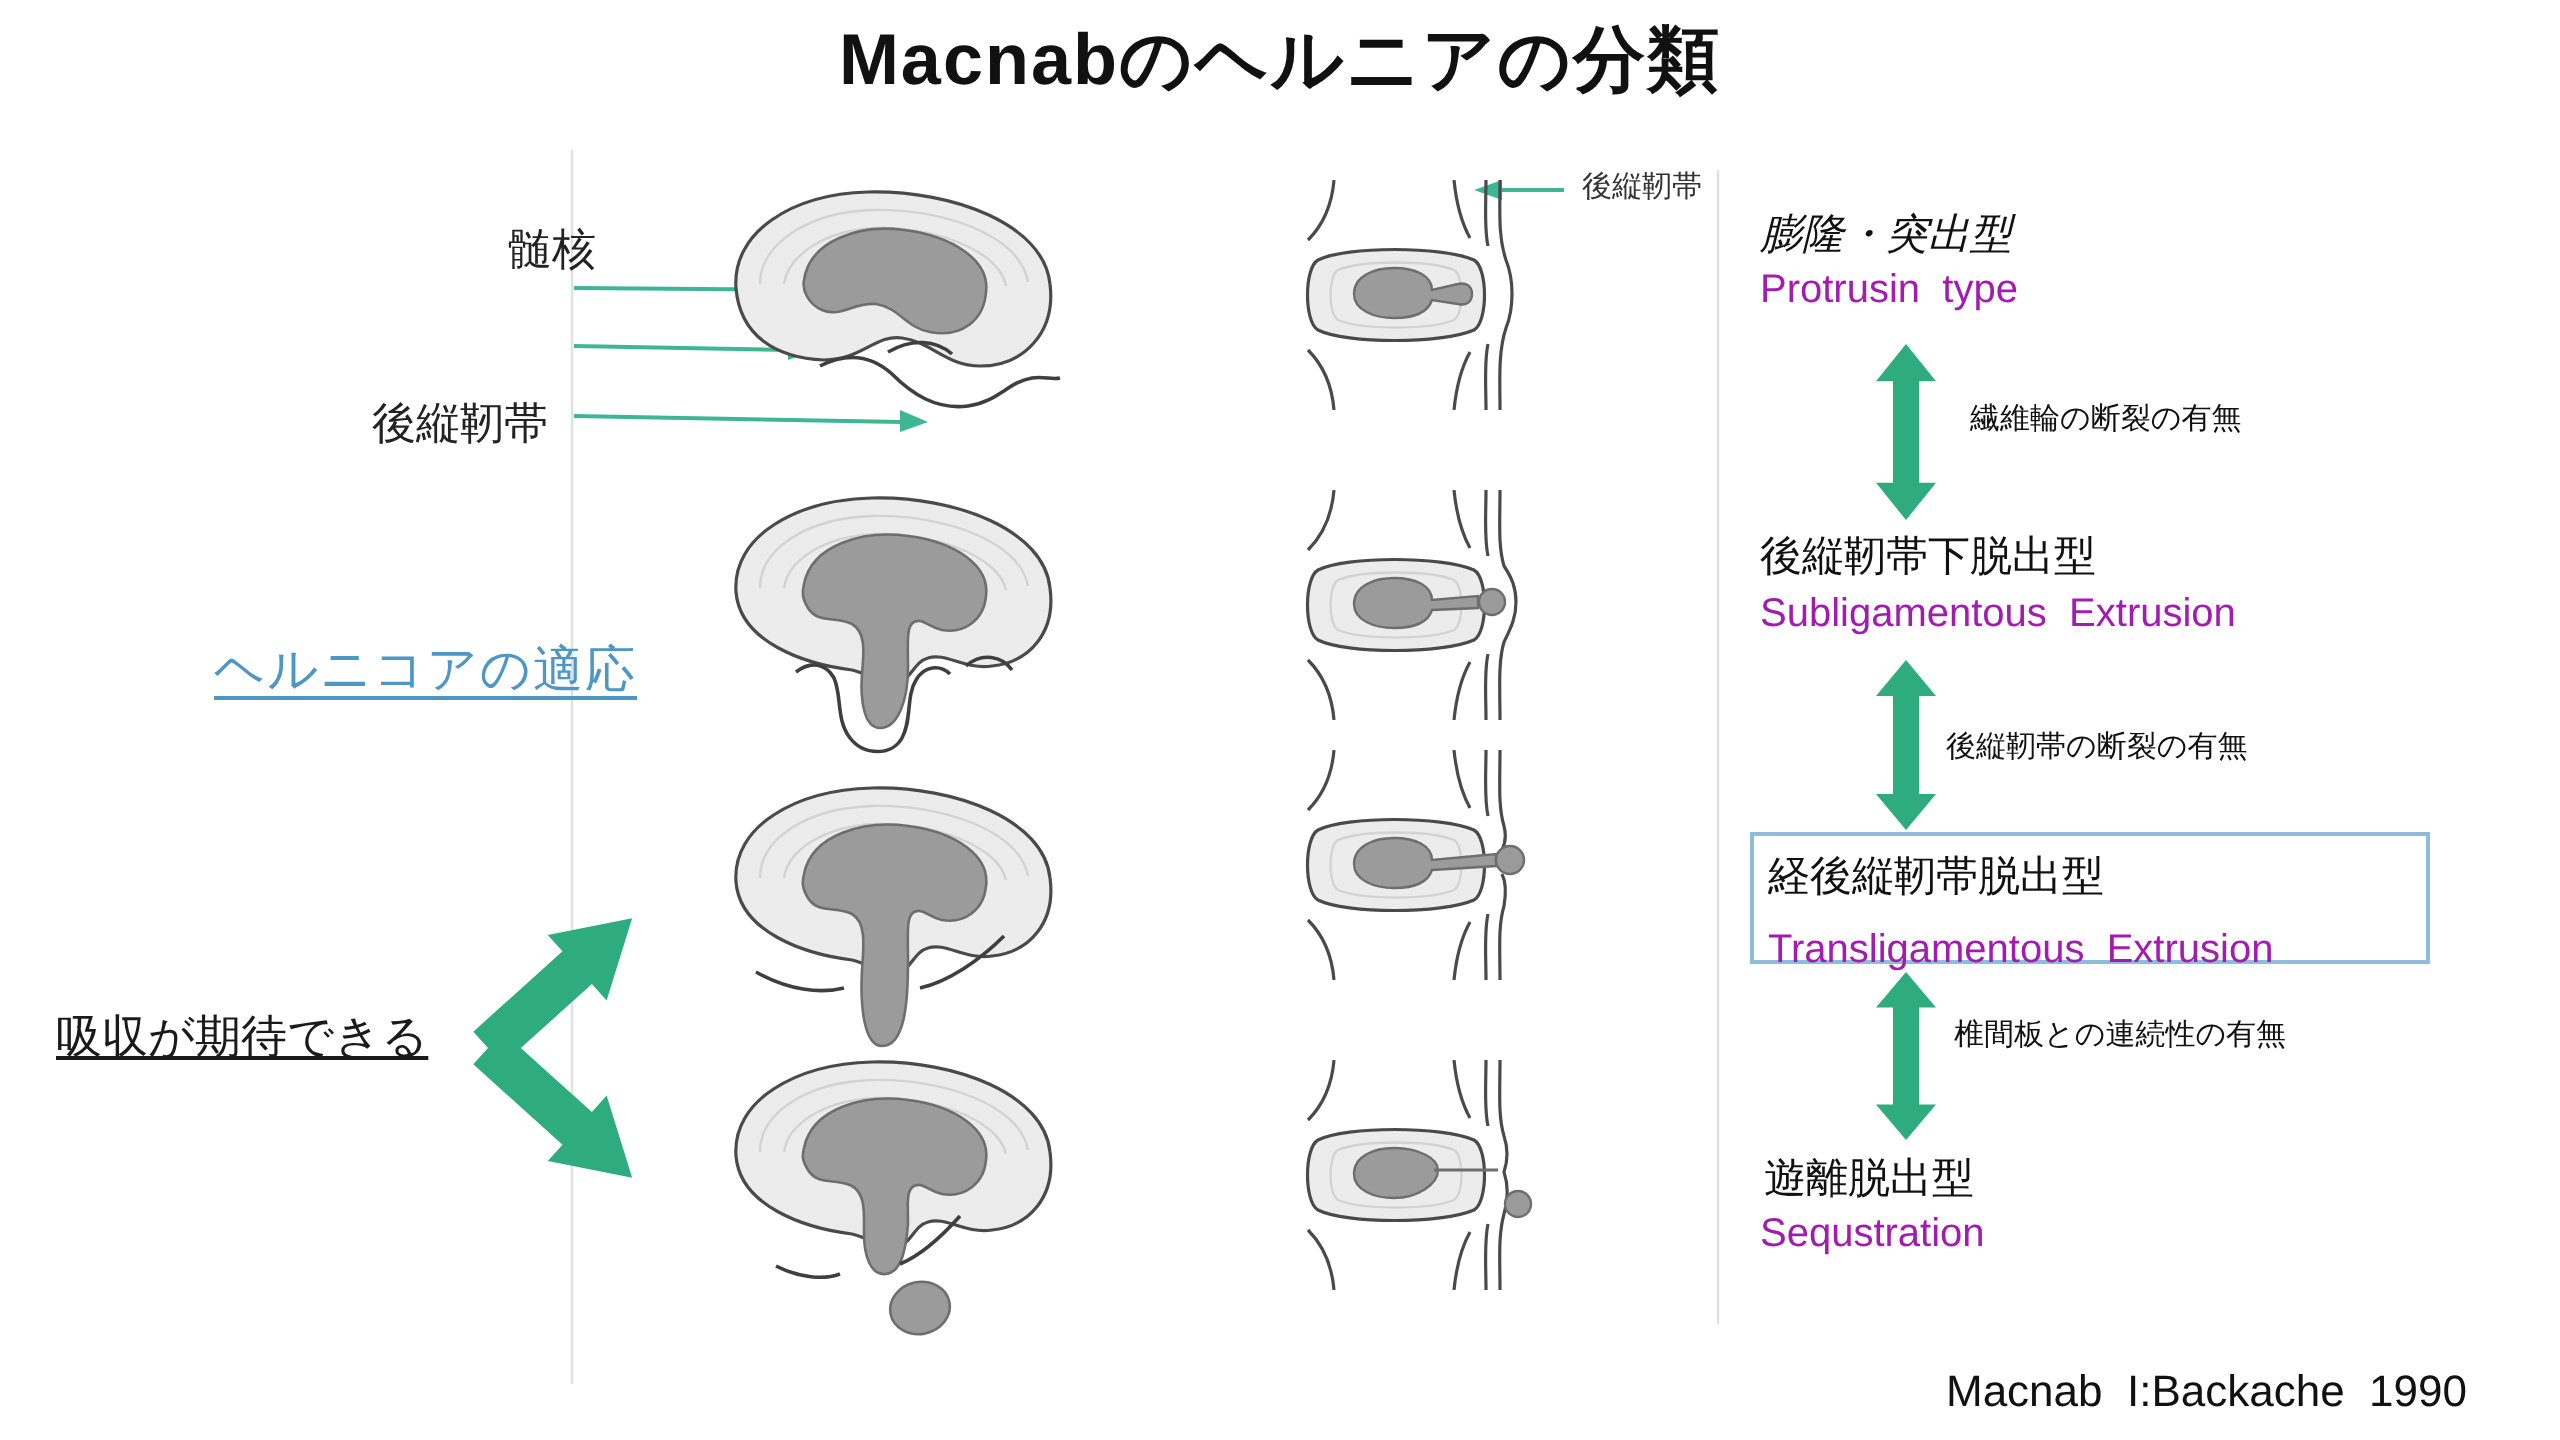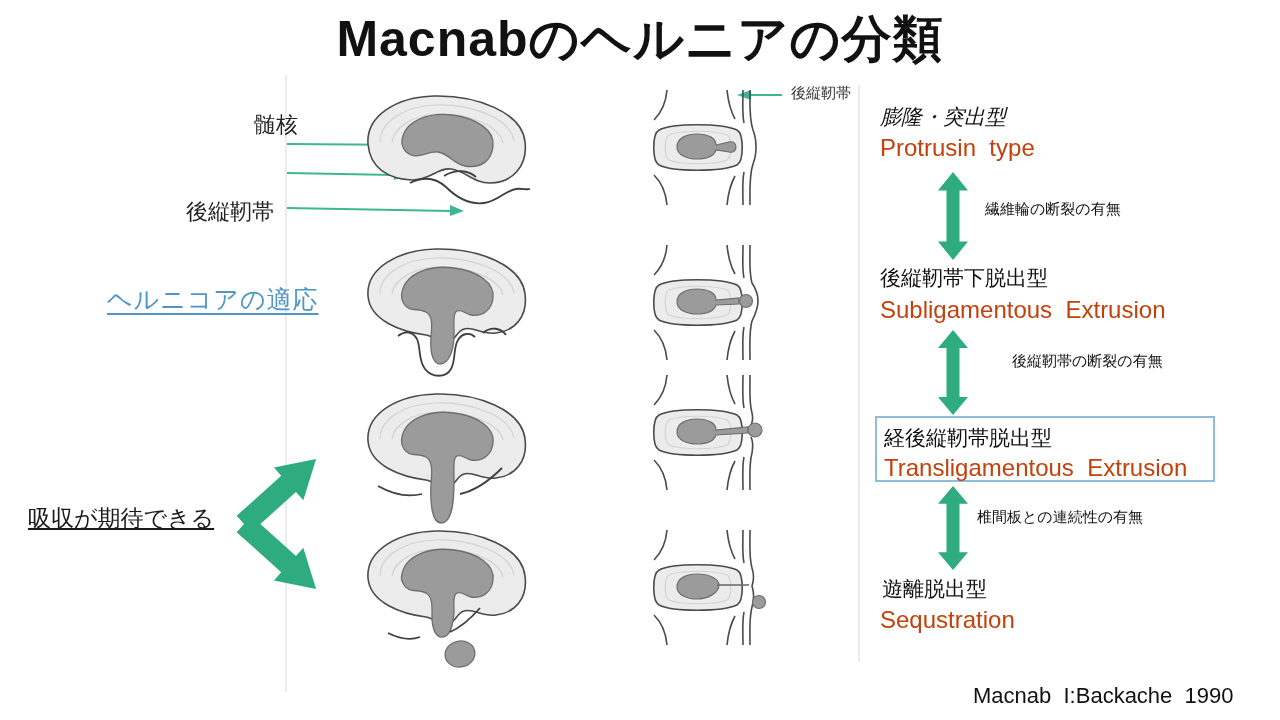--- a/index.html
+++ b/index.html
@@ -3,31 +3,31 @@
 <meta charset="utf-8">
 <style>
   html,body{margin:0;padding:0;background:#888;}
   .slide{
     position:relative;width:1280px;height:720px;background:#ffffff;overflow:hidden;
     font-family:"Liberation Sans","DejaVu Sans",sans-serif;color:#1a1a1a;
   }
   .abs{position:absolute;}
   .title{
     left:0;top:6px;width:1280px;text-align:center;
-    font-size:50px;font-weight:600;letter-spacing:1px;color:#111;
+    font-size:36px;font-weight:600;letter-spacing:1px;color:#111;
   }
   .anat-label{font-size:22px;color:#222;text-align:right;width:150px;}
   .link{
     font-size:25px;color:#4d96c6;text-decoration:underline;text-underline-offset:5px;
-    letter-spacing:1px;cursor:pointer;
+    letter-spacing:1px;cursor:pointer;margin-top:35px;
   }
   .absorb{font-size:23px;color:#1a1a1a;}
   .pll-top{font-size:15px;color:#333;}
   .type-jp{font-size:21px;color:#111;}
-  .type-en{font-size:24px;color:#c2410c;white-space:pre;}
+  .type-en{font-size:20px;color:#a21caf;white-space:pre;}
   .crit{font-size:15px;color:#111;}
   .trans-box{
     left:875px;top:416px;width:340px;height:66px;
     border:2px solid #8fbcdb;box-sizing:border-box;background:transparent;
   }
   .citation{font-size:22px;color:#111;white-space:pre;}
   svg{display:block;}
 </style>
 </head>
 <body>
@@ -192,25 +192,25 @@
   <div class="abs absorb" style="left:28px;top:503px;text-decoration:underline;">吸収が期待できる</div>
 
   <div class="abs pll-top" style="left:791px;top:84px;">後縦靭帯</div>
 
   <div class="abs type-jp" style="left:880px;top:103px;font-style:italic;">膨隆・突出型</div>
   <div class="abs type-en" style="left:880px;top:134px;">Protrusin  type</div>
   <div class="abs crit" style="left:985px;top:200px;">繊維輪の断裂の有無</div>
 
   <div class="abs type-jp" style="left:880px;top:264px;">後縦靭帯下脱出型</div>
   <div class="abs type-en" style="left:880px;top:296px;">Subligamentous  Extrusion</div>
-  <div class="abs crit" style="left:973px;top:352px;margin-left:39px;">後縦靭帯の断裂の有無</div>
+  <div class="abs crit" style="left:973px;top:364px;">後縦靭帯の断裂の有無</div>
 
   <div class="abs trans-box"></div>
   <div class="abs type-jp" style="left:884px;top:424px;">経後縦靭帯脱出型</div>
-  <div class="abs type-en" style="left:884px;top:454px;">Transligamentous  Extrusion</div>
+  <div class="abs type-en" style="left:884px;top:464px;">Transligamentous  Extrusion</div>
   <div class="abs crit" style="left:977px;top:508px;">椎間板との連続性の有無</div>
 
   <div class="abs type-jp" style="left:882px;top:575px;">遊離脱出型</div>
   <div class="abs type-en" style="left:880px;top:606px;">Sequstration</div>
 
   <div class="abs citation" style="left:973px;top:683px;">Macnab  I:Backache  1990</div>
 
 </div>
 
 </body></html>

